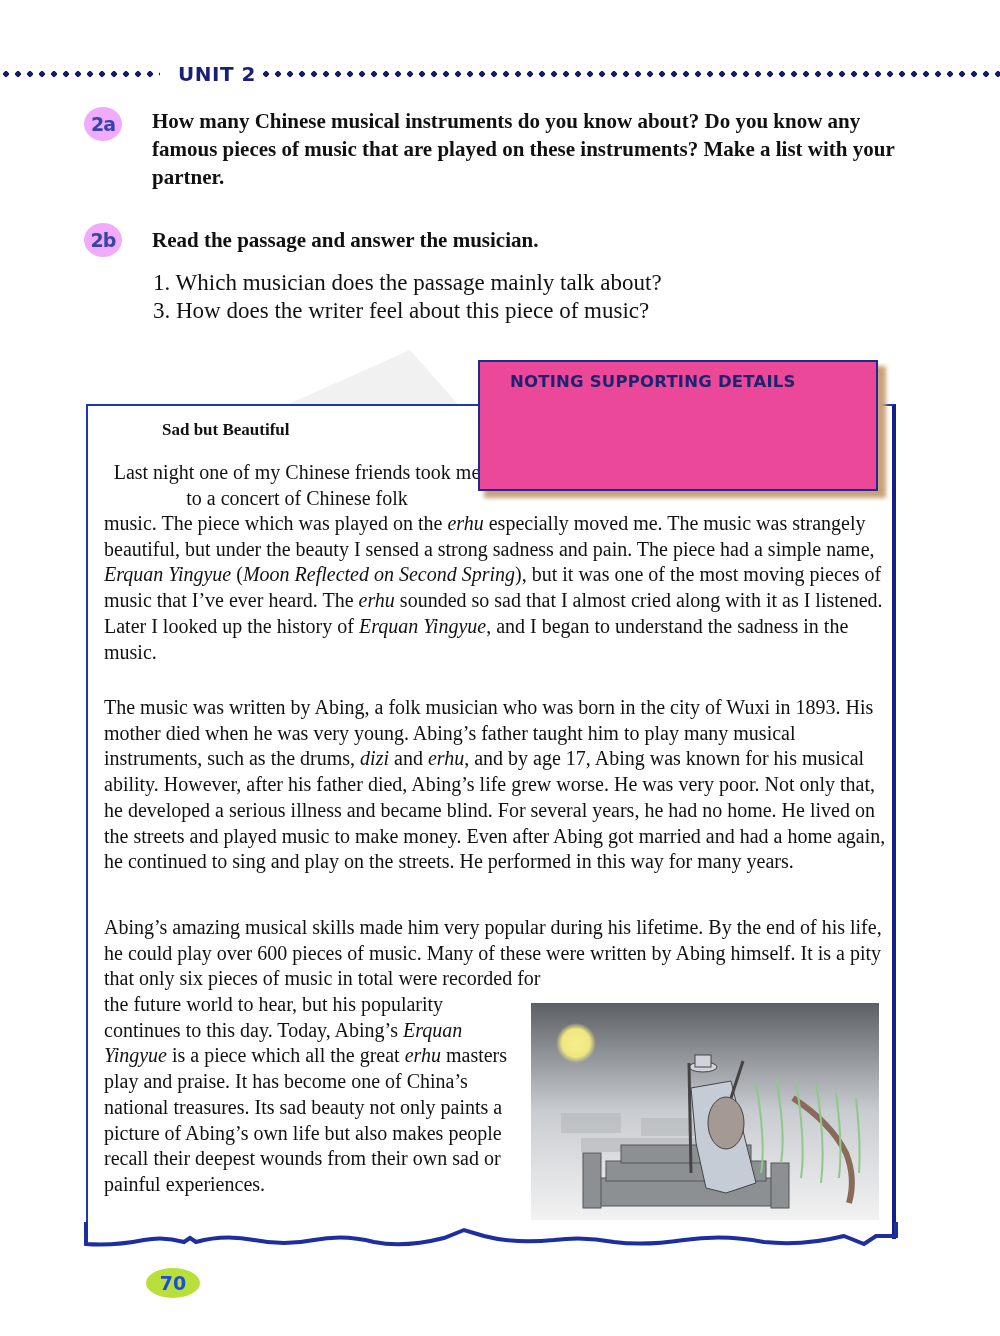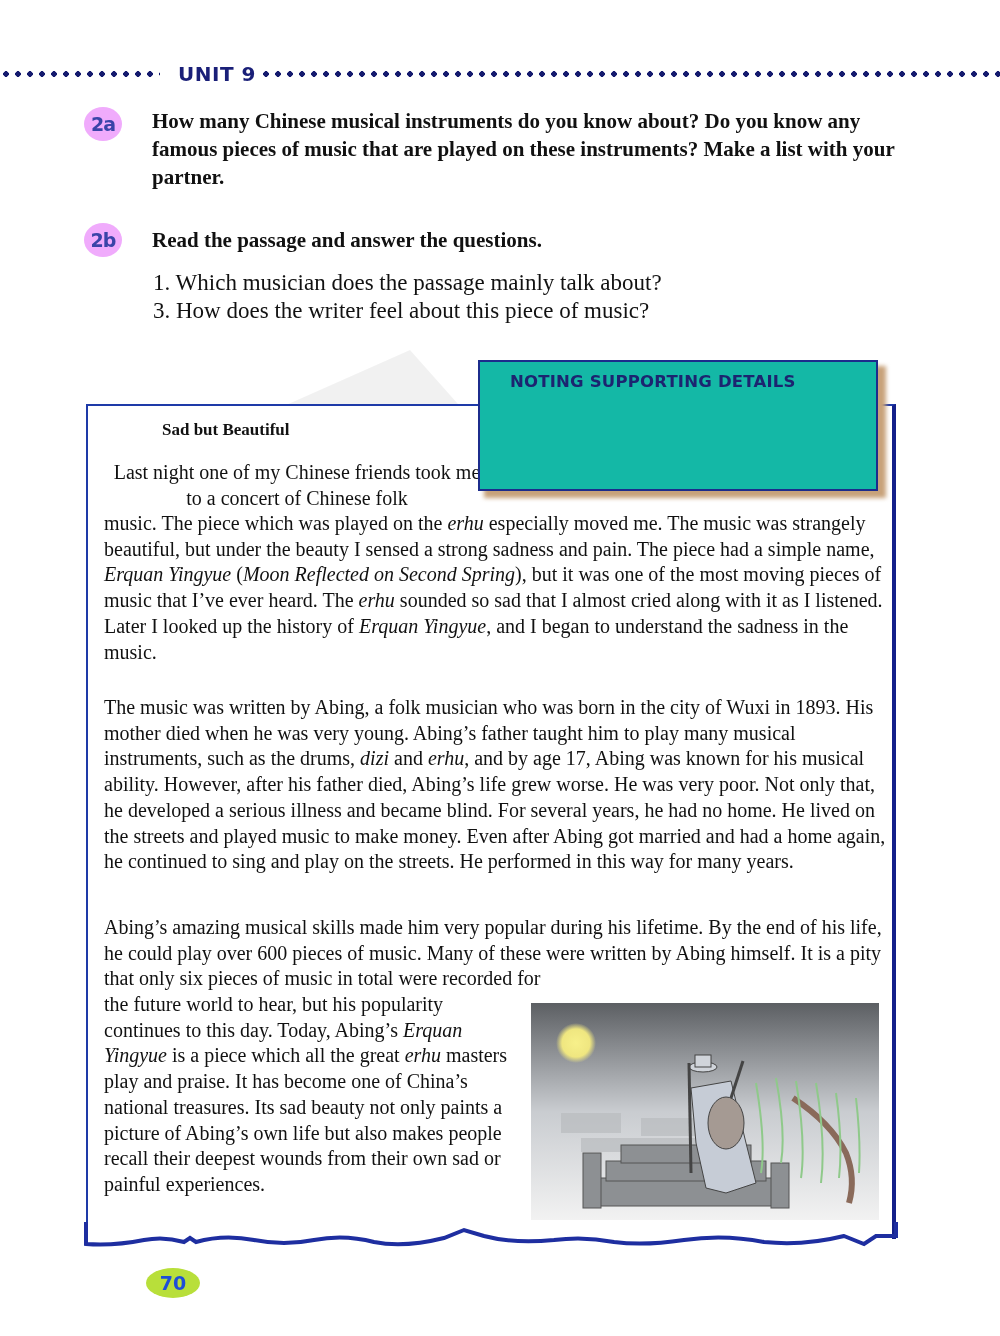--- a/index.html
+++ b/index.html
@@ -39,21 +39,21 @@
   .passage-text { position: absolute; font-size: 20px; line-height: 25.7px; color: #111; }
   .p1a { left: 112px; top: 460px; width: 370px; text-align: center; }
   .p1b { left: 104px; top: 511px; width: 790px; }
   .p2 { left: 104px; top: 676px; width: 790px; margin-top: 19px; }
   .p3a { left: 104px; top: 915px; width: 790px; }
   .p3b { left: 104px; top: 992px; width: 410px; }
   .passage-text i { font-style: italic; }
 
   
   .tip-shadow { position: absolute; left: 484px; top: 366px; width: 402px; height: 132px; background: #c8a27a; filter: blur(2px); }
-  .tip-box { position: absolute; left: 478px; top: 360px; width: 400px; height: 131px; background: #14b8a6;
+  .tip-box { position: absolute; left: 478px; top: 360px; width: 400px; height: 131px; background: #ec4899;
     border: 2px solid #1c2c8c; padding: 10px 0 0 30px; font-family: "DejaVu Sans", sans-serif; color: #1c2470; }
   .tip-title { font-weight: bold; font-size: 16.5px; letter-spacing: 0.2px; margin-bottom: 10px; }
   .tip-body { font-weight: bold; font-size: 16.5px; line-height: 25px; }
 
   
   .illustration { position: absolute; left: 531px; top: 1003px; width: 348px; height: 217px; }
 
   
   .page-num { position: absolute; left: 146px; top: 1268px; width: 54px; height: 30px; border-radius: 50%;
     background: #b8df3a; color: #1d4ed8; font-family: "DejaVu Sans", sans-serif; font-weight: bold; font-size: 19px;
@@ -65,29 +65,29 @@
 </head>
 <body>
 
 <svg class="watermark" viewBox="0 0 760 600">
   <path d="M80 100 L260 20 L420 200 L330 560 L200 560 L270 260 Z" fill="#000"></path>
   <path d="M480 160 L700 40 L720 540 L560 560 Z" fill="#000"></path>
 </svg>
 
 <div class="unit-header">
   <div class="dots left"></div>
-  <div class="unit-title">UNIT 9</div>
+  <div class="unit-title">UNIT 2</div>
   <div class="dots right"></div>
 </div>
 
 <div class="badge badge-2a">2a</div>
 <div class="q-title q-2a">How many Chinese musical instruments do you know about? Do you know any famous pieces of music that are played on these instruments? Make a list with your partner.</div>
 
 <div class="badge badge-2b">2b</div>
-<div class="q-title q-2b">Read the passage and answer the questions.</div>
+<div class="q-title q-2b">Read the passage and answer the musician.</div>
 <ul class="questions">
   <li>1. Which musician does the passage mainly talk about?</li>
   <li>3. How does the writer feel about this piece of music?</li>
 </ul>
 
 <div class="passage-box"></div>
 <svg class="torn-edge" viewBox="0 0 816 30" preserveAspectRatio="none">
   <path d="M2 0 L2 22 Q30 24 60 18 Q80 14 100 20 L106 16 L112 20 Q140 12 170 18 Q200 24 230 18 Q260 12 290 20 Q320 26 360 16 L380 8 L400 14 Q430 22 470 18 Q500 14 530 20 Q560 24 600 18 Q640 12 680 20 Q720 24 760 14 L780 22 L792 14 L812 14 L812 0" fill="none" stroke="#1e2ea0" stroke-width="4"></path>
 </svg>
 

